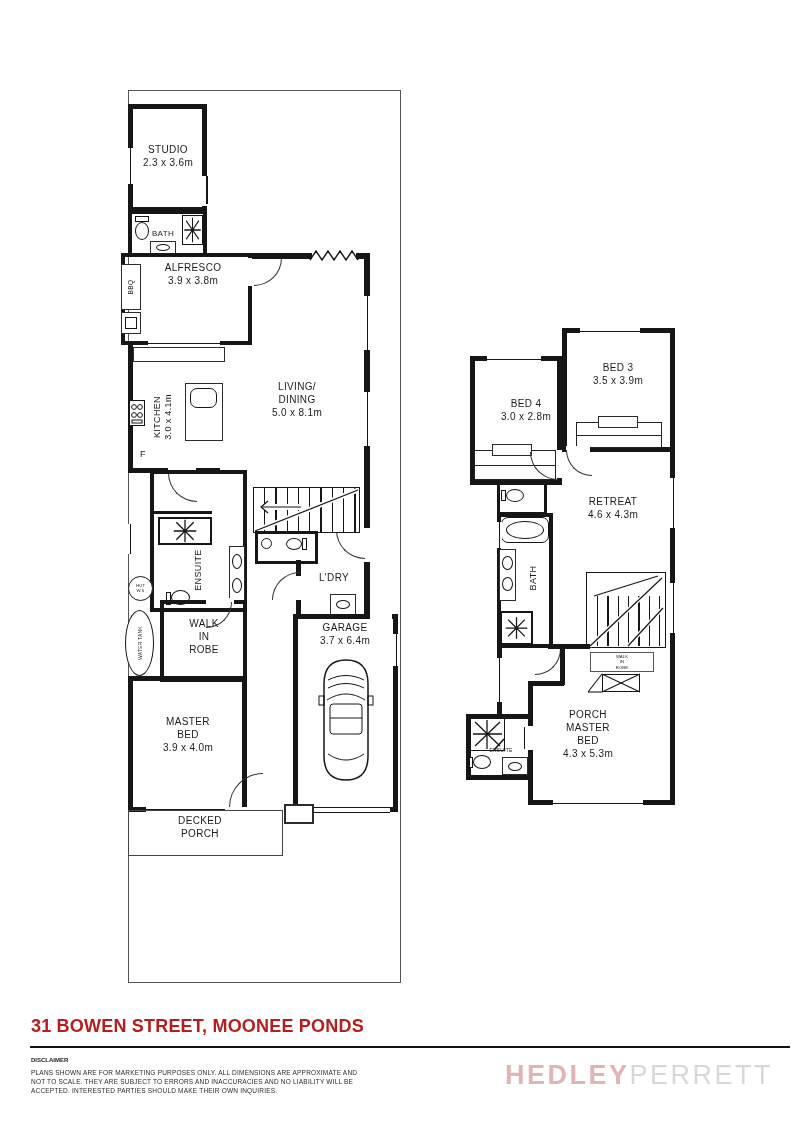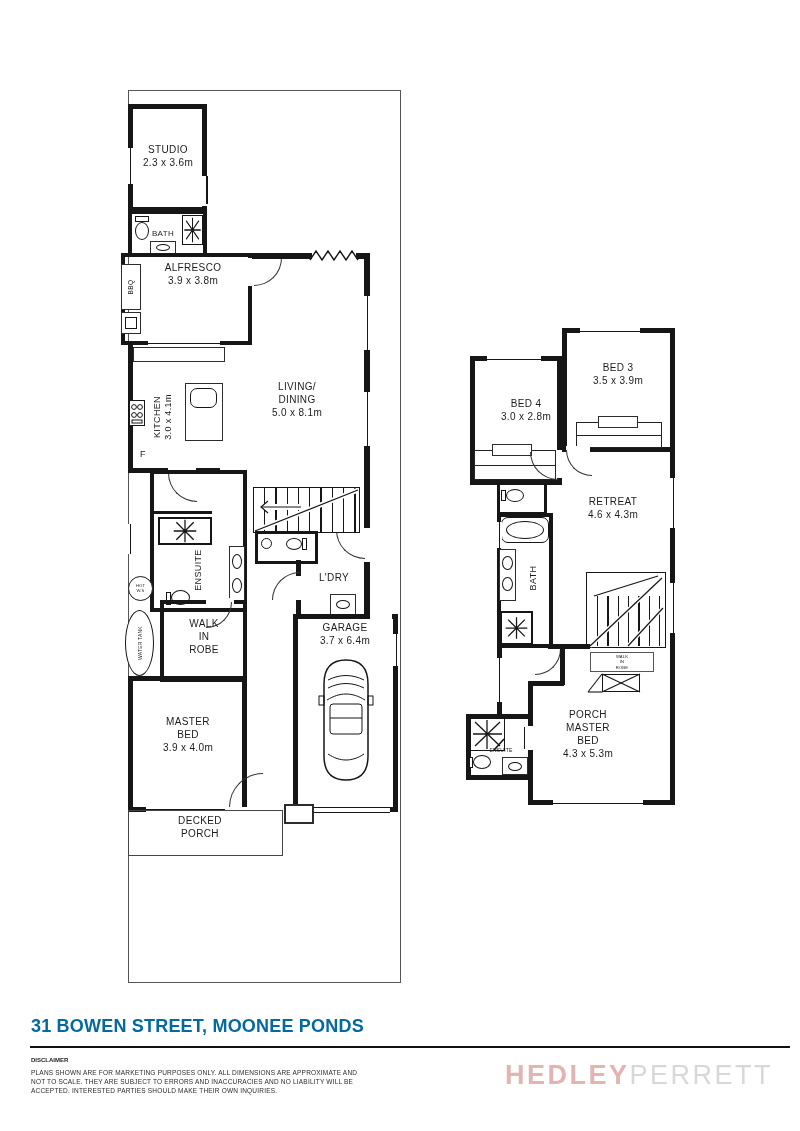--- a/index.html
+++ b/index.html
@@ -39,21 +39,21 @@
   .f5{font-size:5px;line-height:6px;letter-spacing:.2px}
   .f4{font-size:4.2px;line-height:5.2px;letter-spacing:.1px}
   .rot{transform:rotate(-90deg)}
   
   .stairs{position:absolute;border:1px solid #161616;
           background:repeating-linear-gradient(90deg,#fff 0 10px,#161616 10px 11.3px)}
   .robe{position:absolute;border:1.2px solid #222;background:#fff}
   .robe i{position:absolute;left:0;top:50%;width:100%;height:1px;background:#222}
   svg{position:absolute;overflow:visible}
   
-  .address{position:absolute;left:31px;top:1016px;font-size:18px;font-weight:bold;letter-spacing:.2px;color:#0369a1}
+  .address{position:absolute;left:31px;top:1016px;font-size:18px;font-weight:bold;letter-spacing:.2px;color:#b91c1c}
   .rule{position:absolute;left:30px;top:1046px;width:760px;height:2px;background:#111}
   .disc-h{position:absolute;left:31px;top:1057px;font-size:6px;font-weight:bold;color:#222}
   .disc-l{position:absolute;left:31px;font-size:6.5px;letter-spacing:.2px;color:#2a2a2a}
   .logo{position:absolute;left:505px;top:1060px;font-size:27px;letter-spacing:2.5px;white-space:nowrap}
   .logo .h{font-weight:bold}
   .logo .p{font-weight:normal}
 </style>
 </head>
 <body>
 

